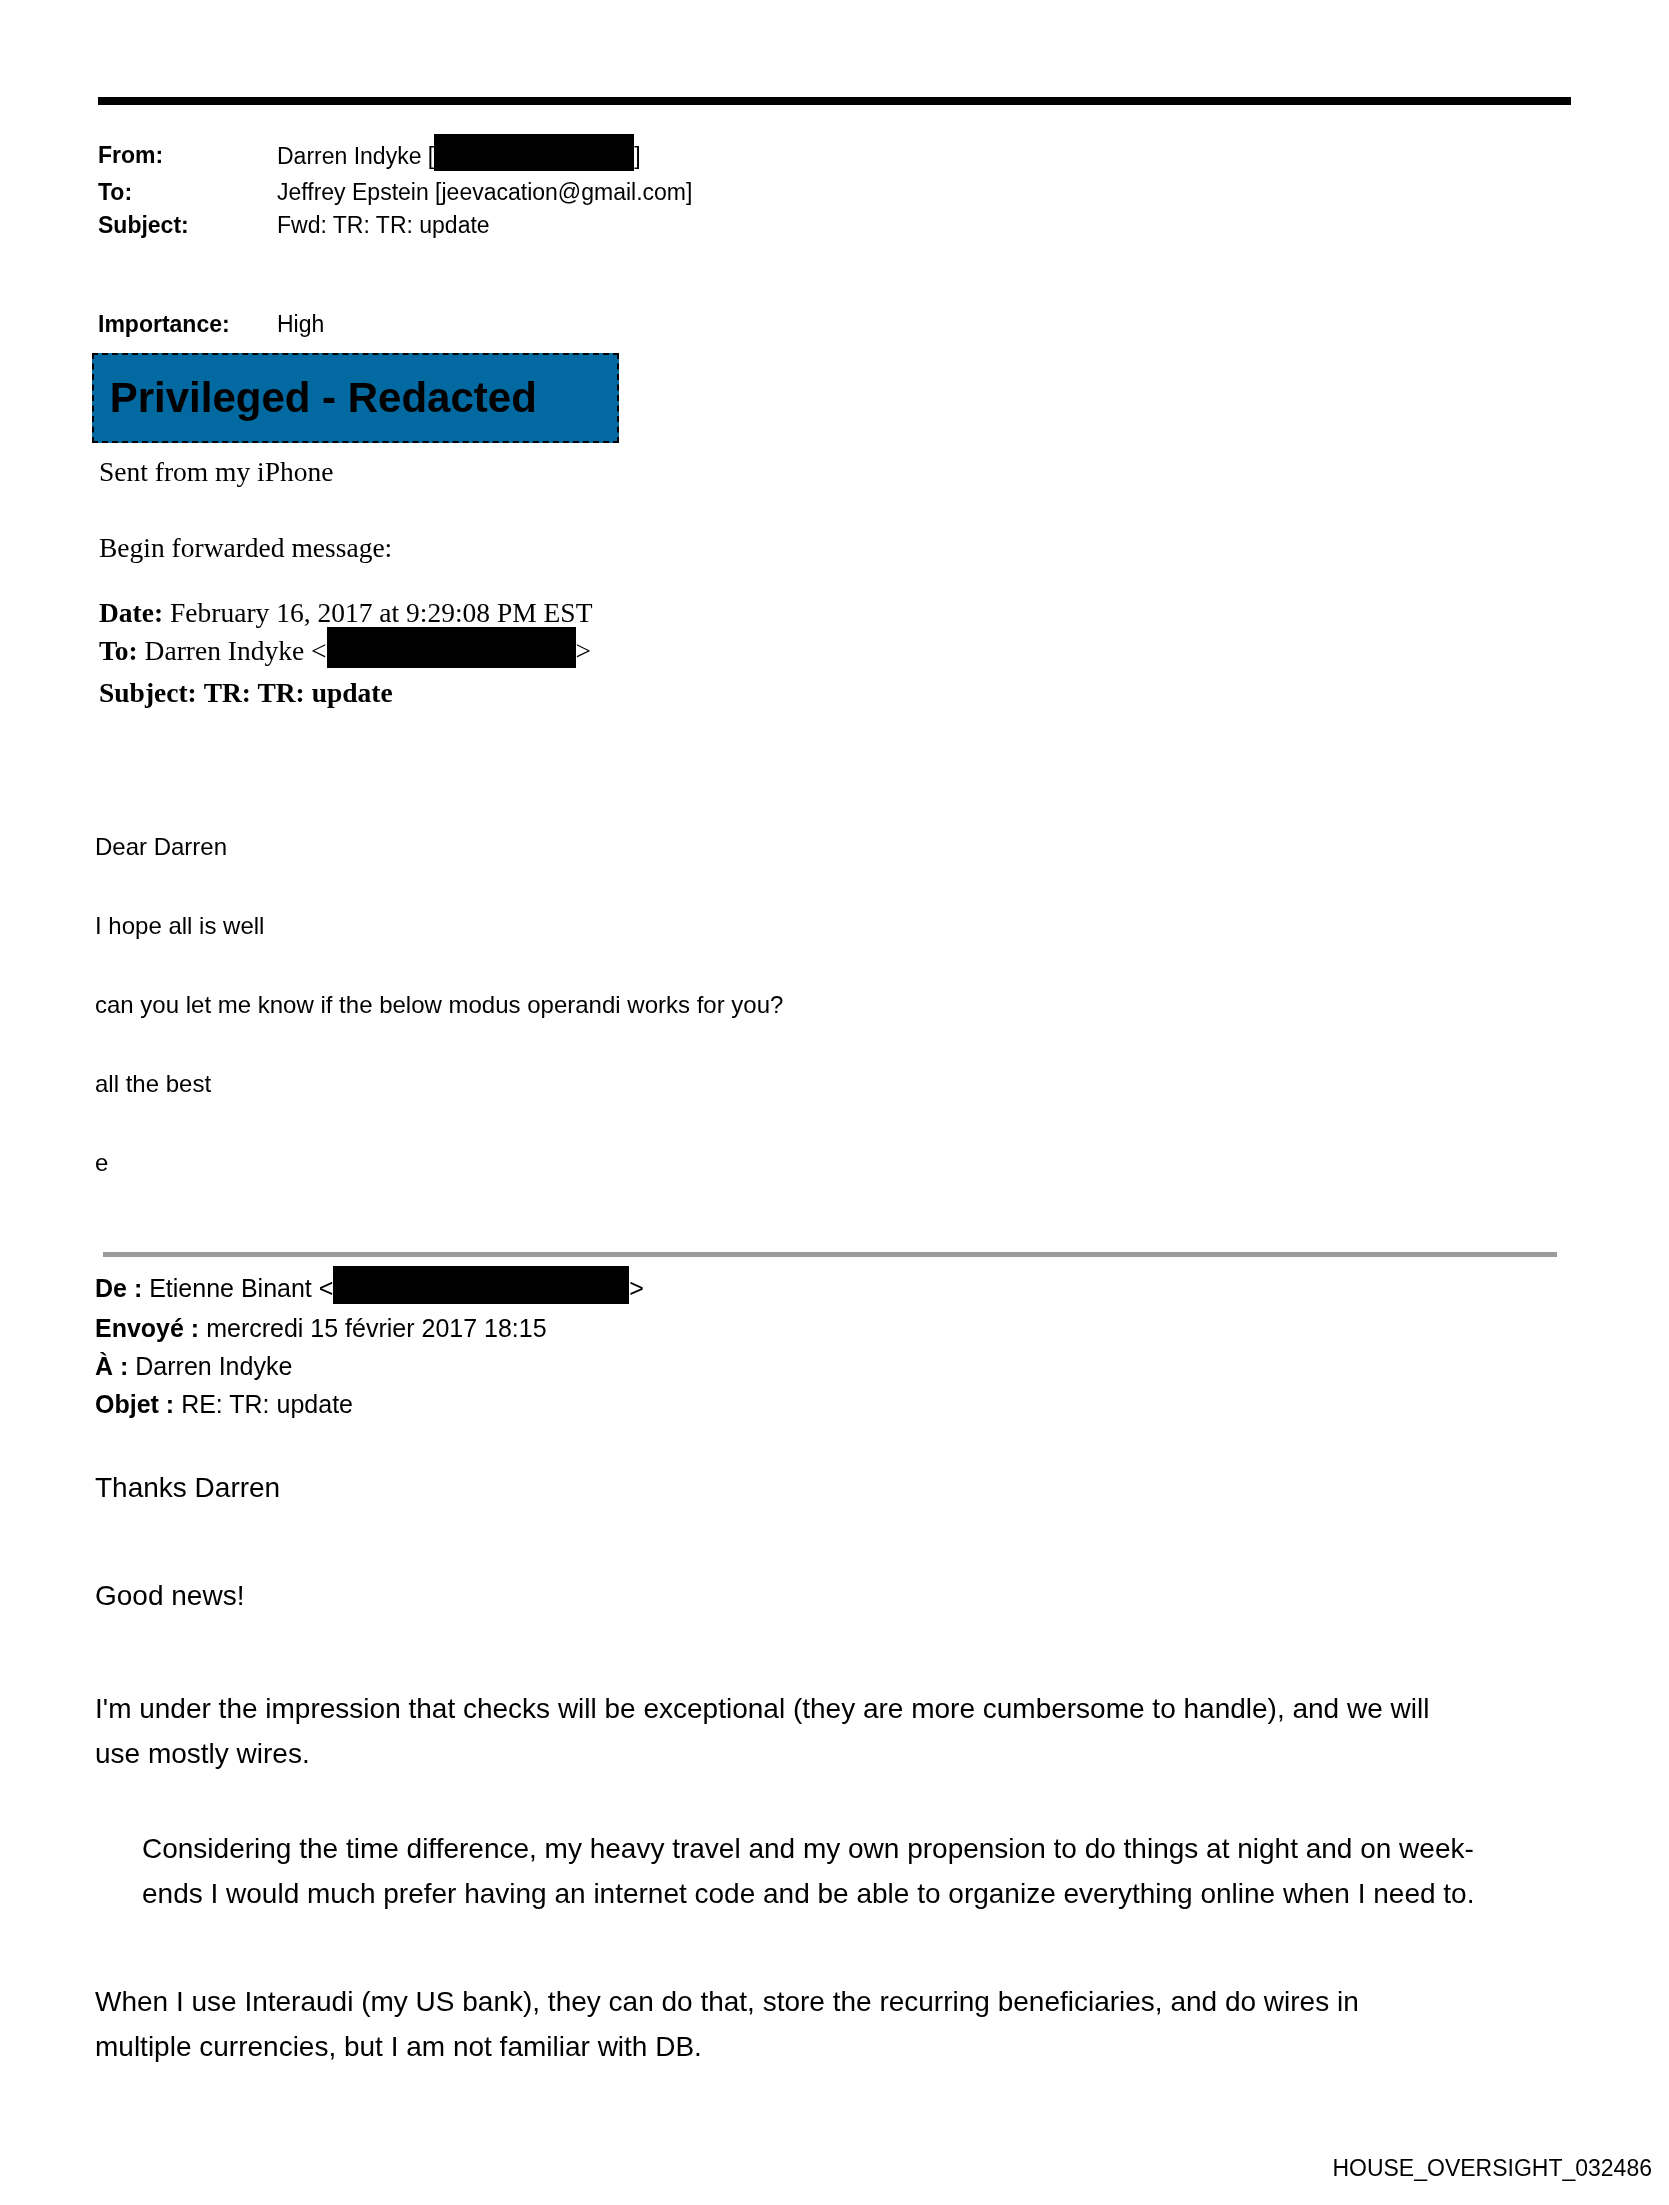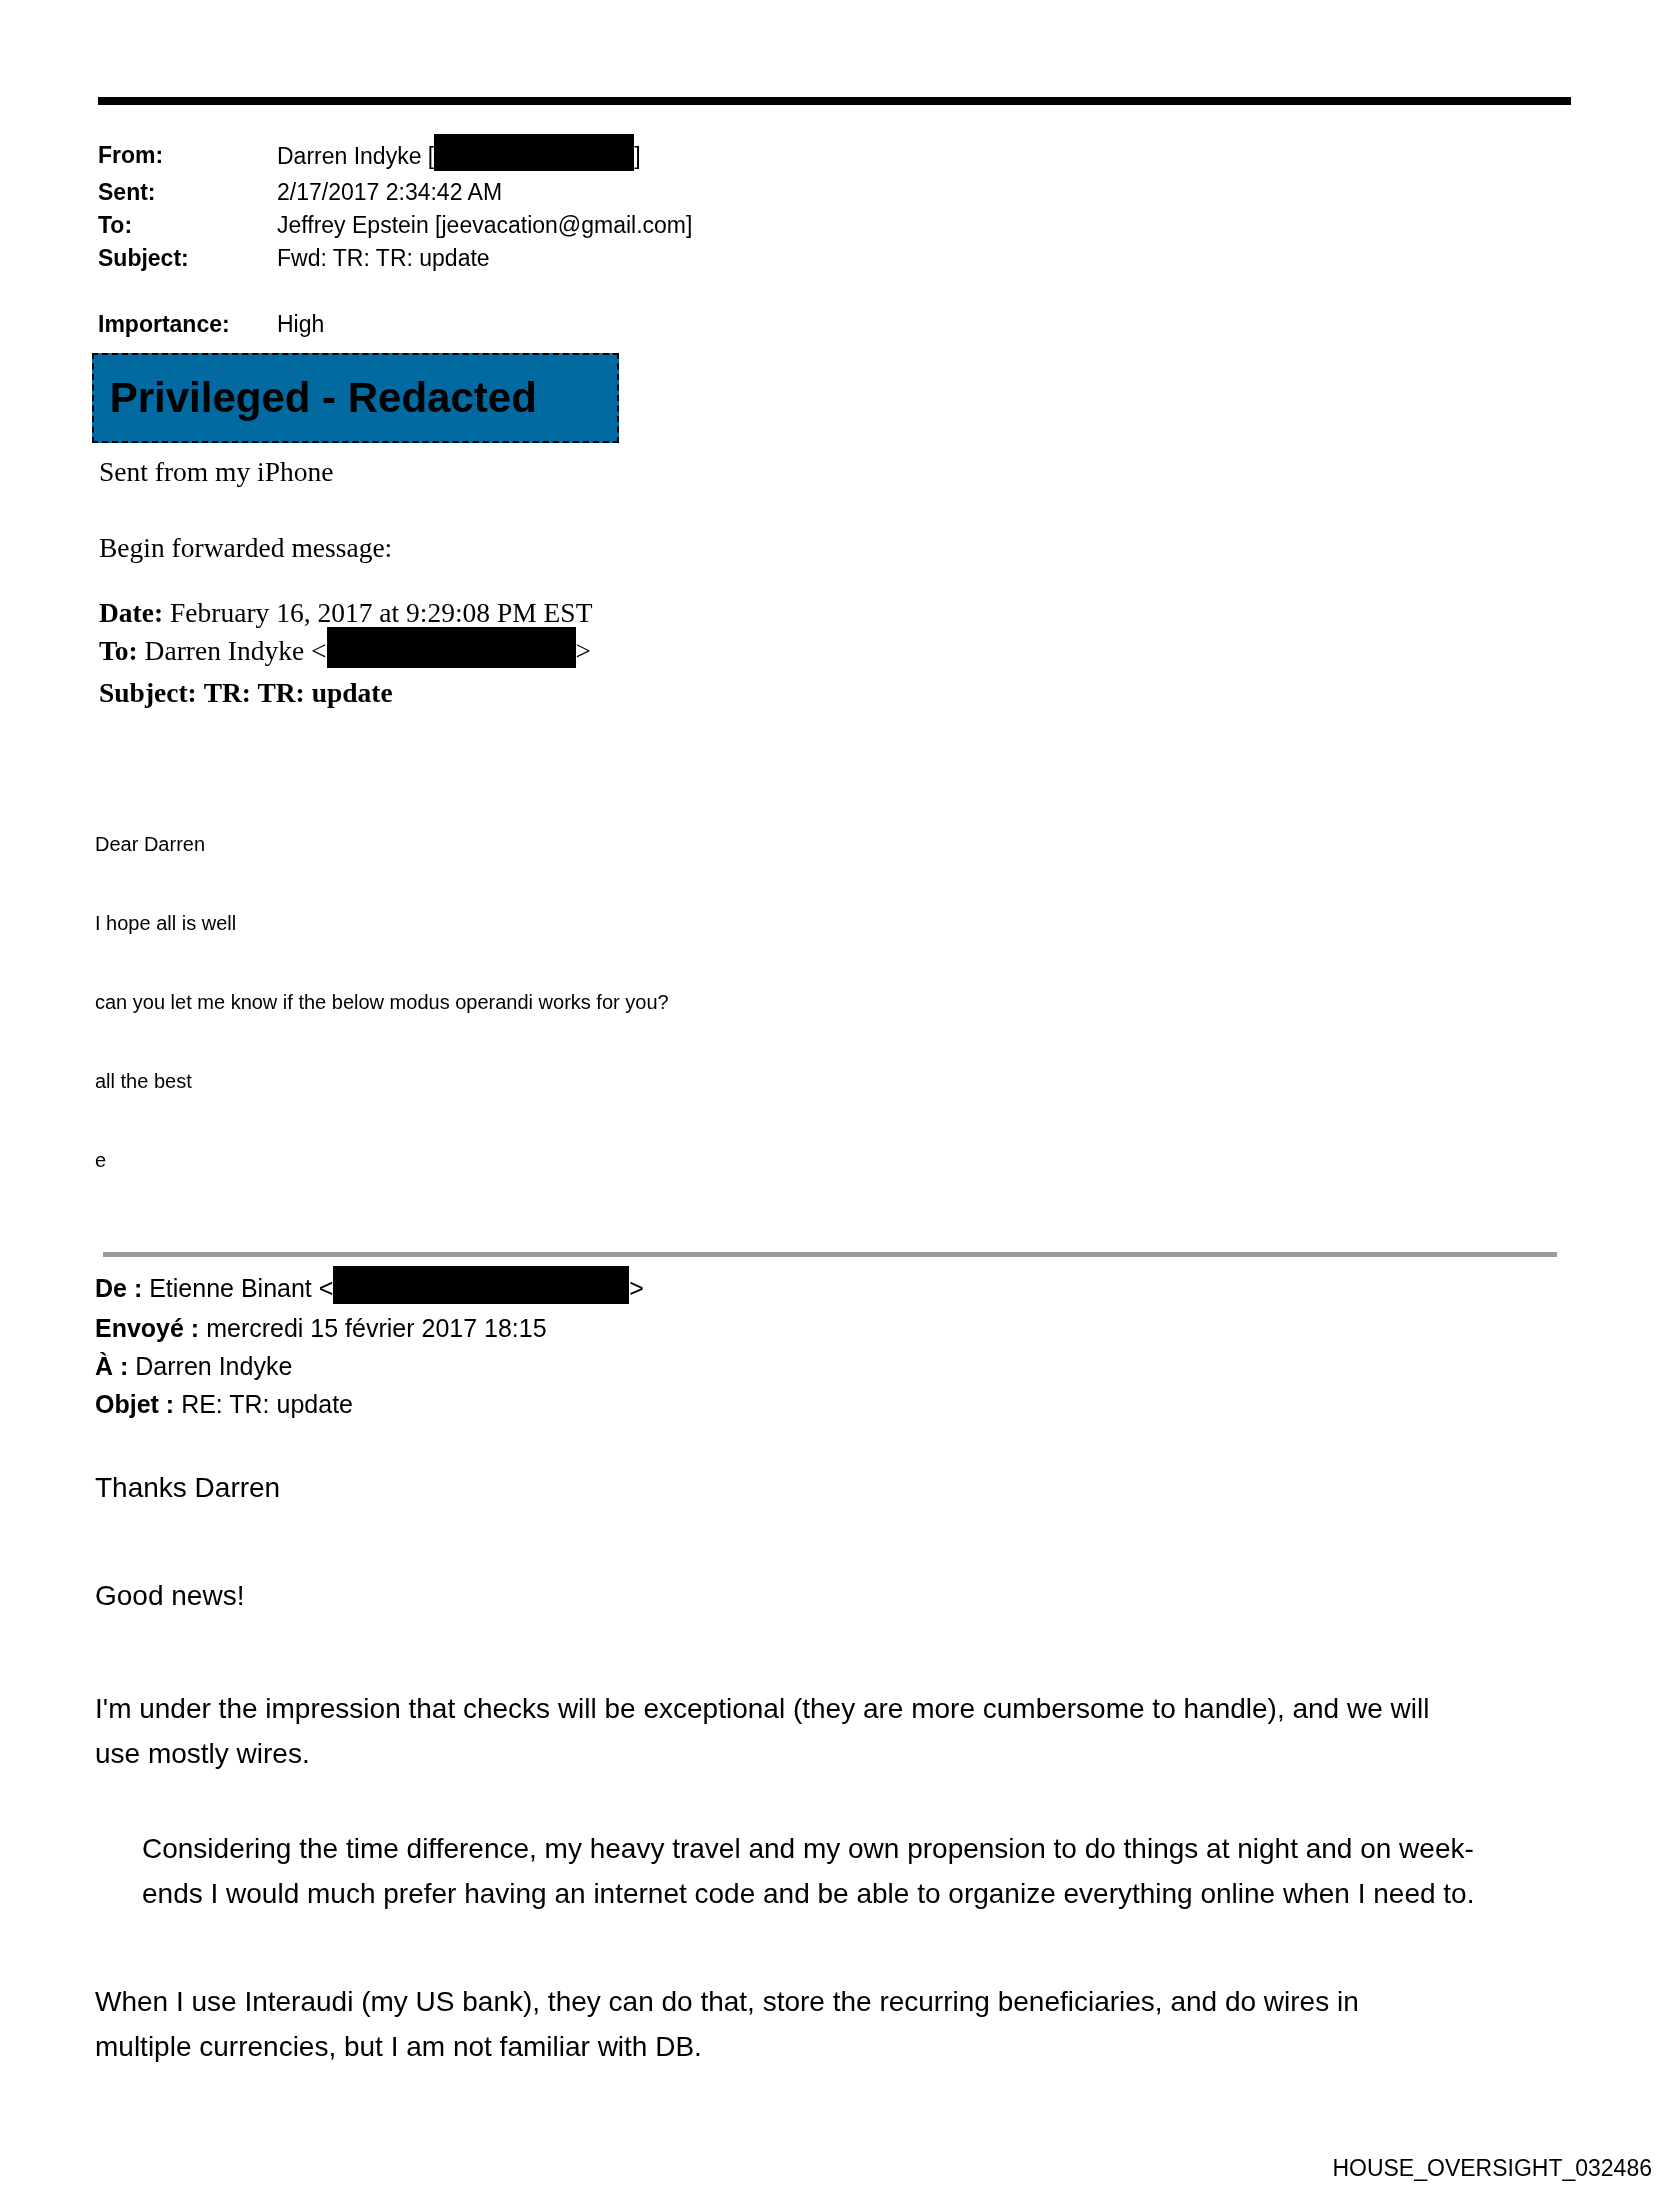--- a/index.html
+++ b/index.html
@@ -41,21 +41,21 @@
     font-size:42px; font-weight:bold; letter-spacing:0px;
     background:#0369a1;
   }
   
   .serif { font-family:"Liberation Serif", serif; }
   .sent-from { position:absolute; left:99px; top:456px; font-size:27.5px; }
   .begin-fwd { position:absolute; left:99px; top:532px; font-size:27.5px; }
   .fwd-hdr { position:absolute; left:99px; top:594px; font-size:27.5px; line-height:38px; }
   .fwd-hdr b { font-weight:bold; }
   
-  .msg1 { position:absolute; left:95px; top:833px; font-size:20px; }
+  .msg1 { position:absolute; left:95px; top:833px; font-size:24px; }
   .msg1 .bline { height:79px; }
   
   .grayline {
     position:absolute; left:103px; top:1252px;
     width:1454px; height:4.6px; background:#9b9b9b;
   }
   
   .fr-hdr { position:absolute; left:95px; top:1269px; font-size:25px; line-height:38px; }
   .fr-hdr b { font-weight:bold; }
   
@@ -76,24 +76,20 @@
 <body>
 
 <div class="page">
 
   <div class="topbar"></div>
 
   <div class="hdr">
     <div class="hrow">
       <span class="hlabel">From:</span>
       <span class="hval"><span>Darren Indyke [</span><span class="redact hb-from"></span><span>]</span></span>
-    </div>
-    <div class="hrow">
-      <span class="hlabel">Sent:</span>
-      <span class="hval">2/17/2017 2:34:42 AM</span>
     </div>
     <div class="hrow">
       <span class="hlabel">To:</span>
       <span class="hval">Jeffrey Epstein [jeevacation@gmail.com]</span>
     </div>
     <div class="hrow">
       <span class="hlabel">Subject:</span>
       <span class="hval">Fwd: TR: TR: update</span>
     </div>
   </div>

